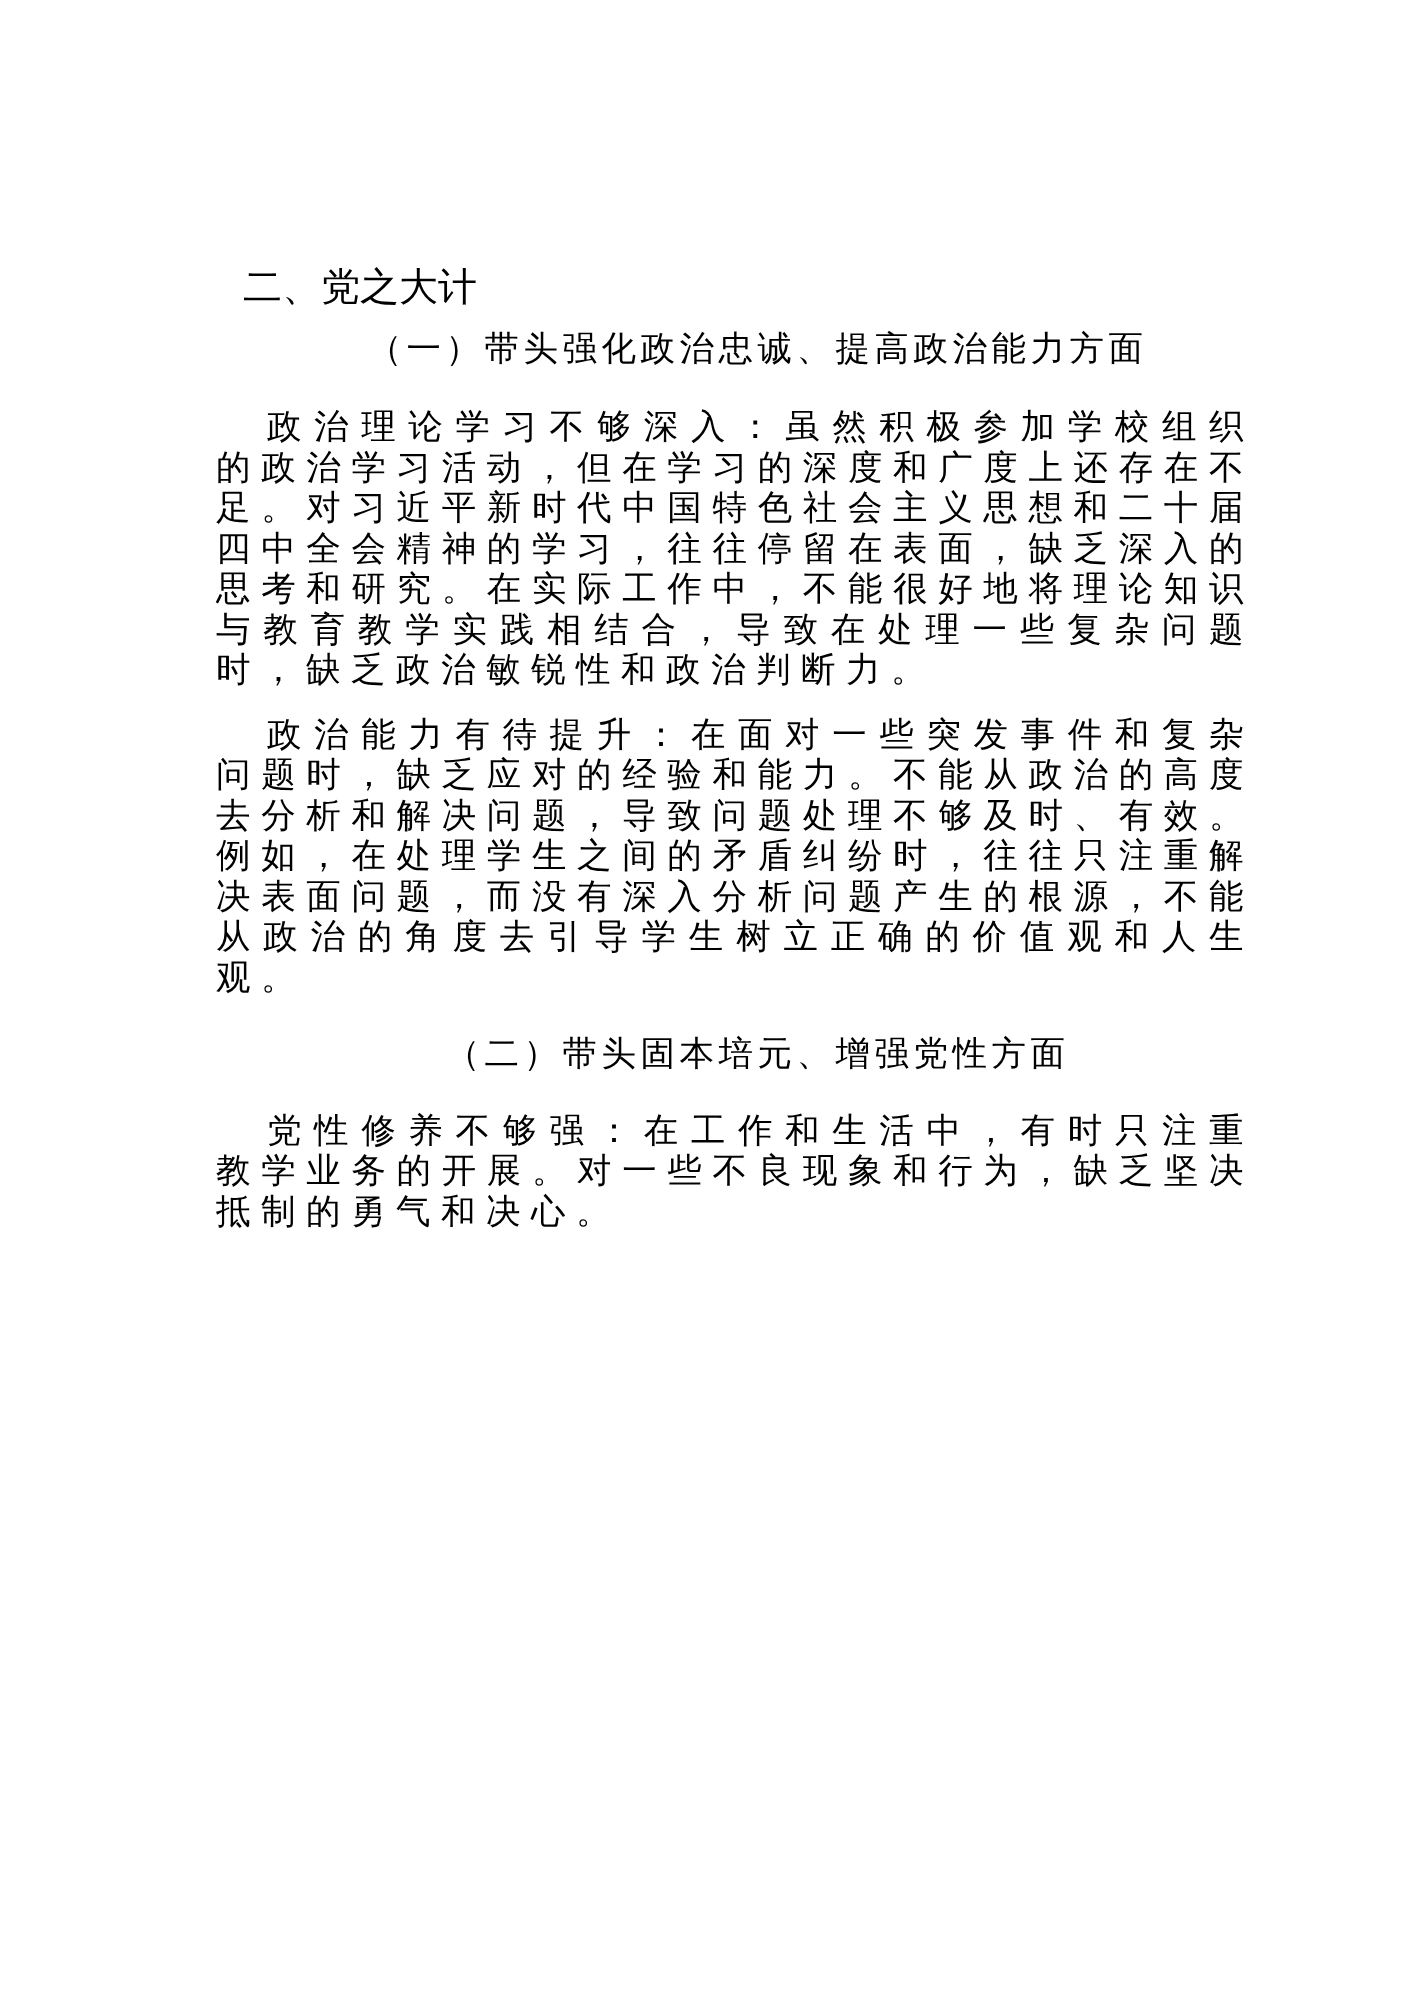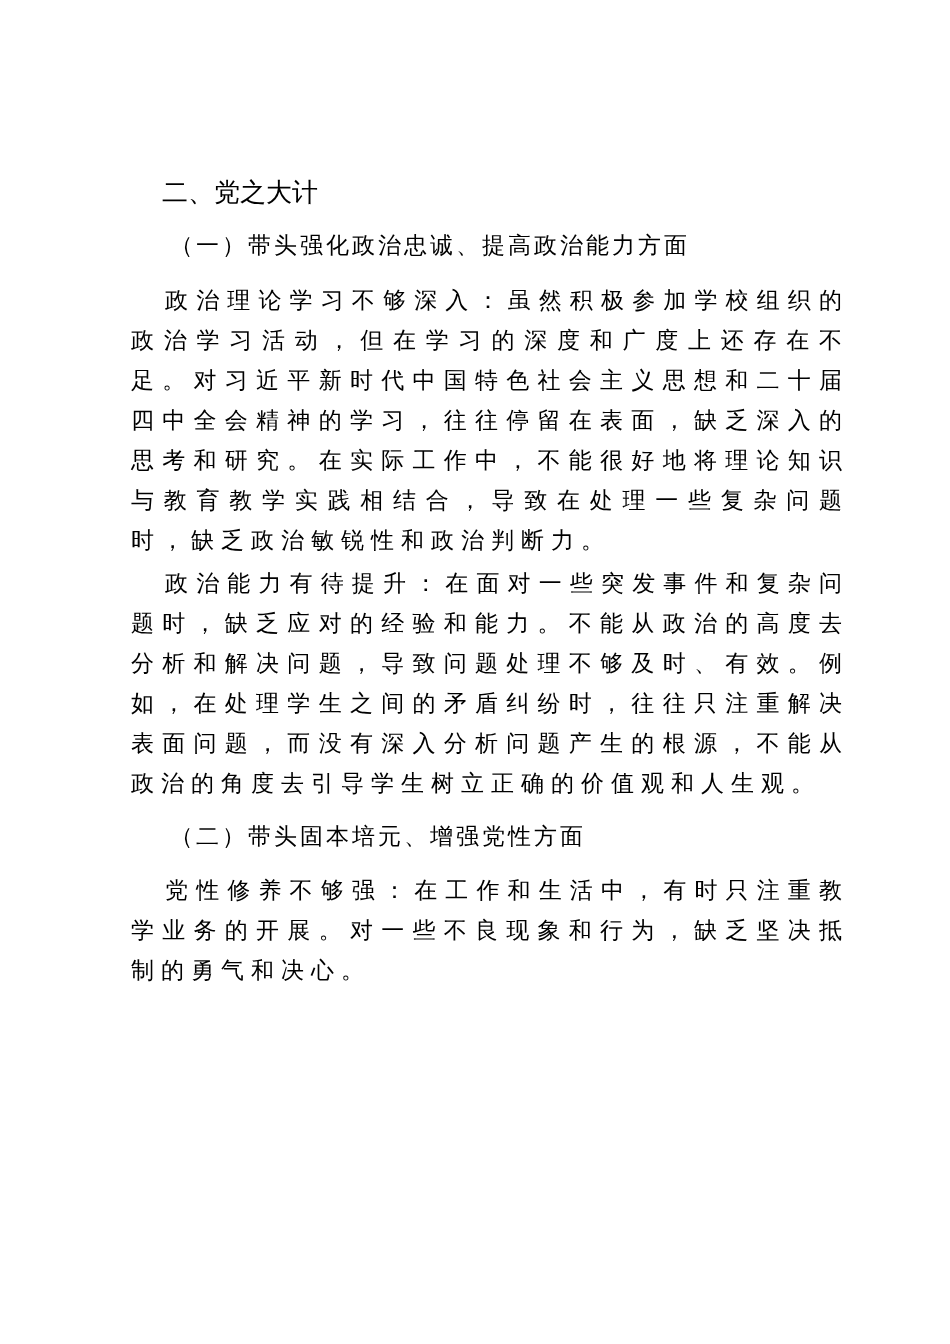--- a/index.html
+++ b/index.html
@@ -27,29 +27,30 @@
       line-height: 40px;
       height: 40px;
       padding-left: 34px;
       margin: 0;
       font-weight: normal;
       letter-spacing: 0px;
     }
     .subheading {
       font-size: 23px;
       line-height: 43.5px;
-      margin: 12px;
+      margin: 0;
       padding-left: 30px;
       font-weight: normal;
       letter-spacing: 3px;
+      text-align: center;
     }
     .para {
       font-size: 23px;
-      line-height: 40px;
-      margin: 3px;
+      line-height: 27px;
+      margin: 16px;
       text-indent: 34px;
       letter-spacing: 7px;
       text-align: justify;
       word-break: break-all;
     }
   </style>
 </head>
 <body>
 
 <div class="page">

